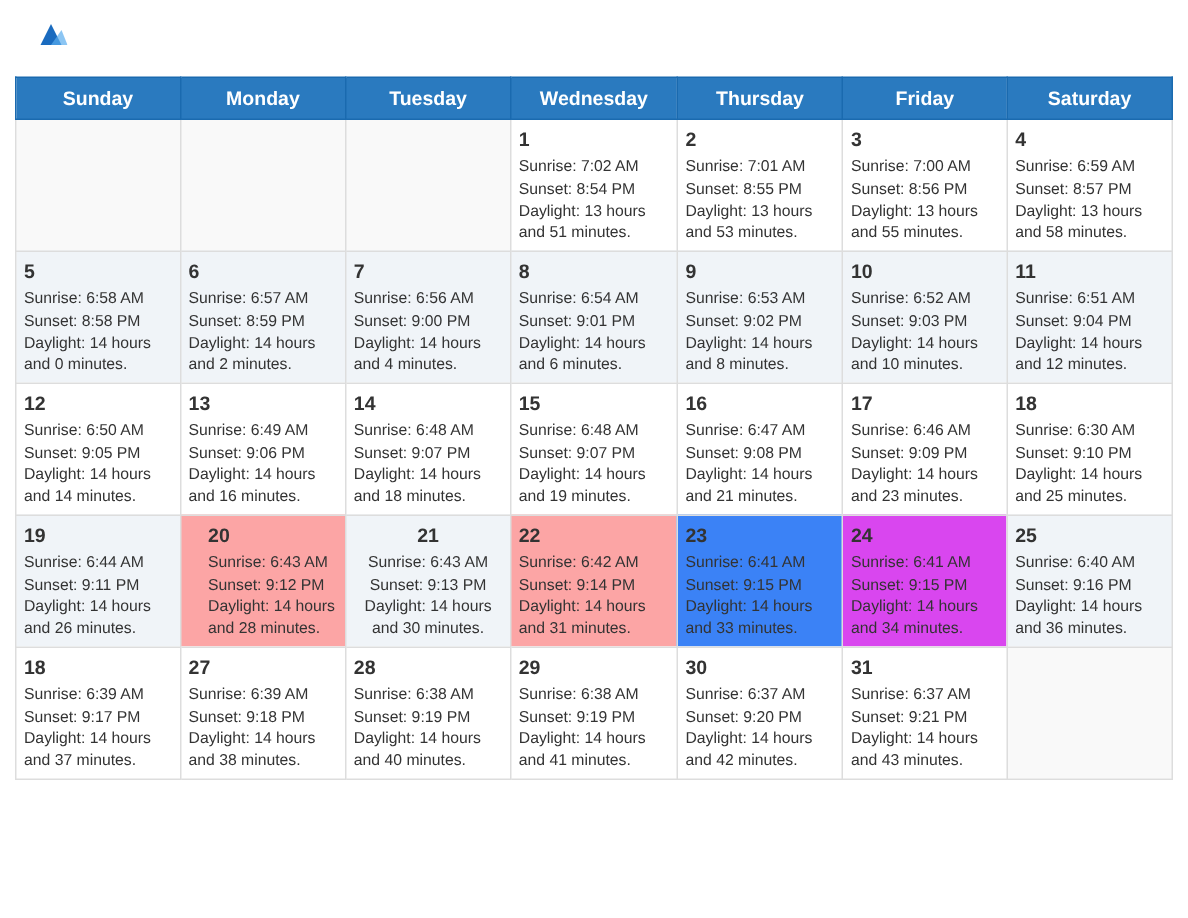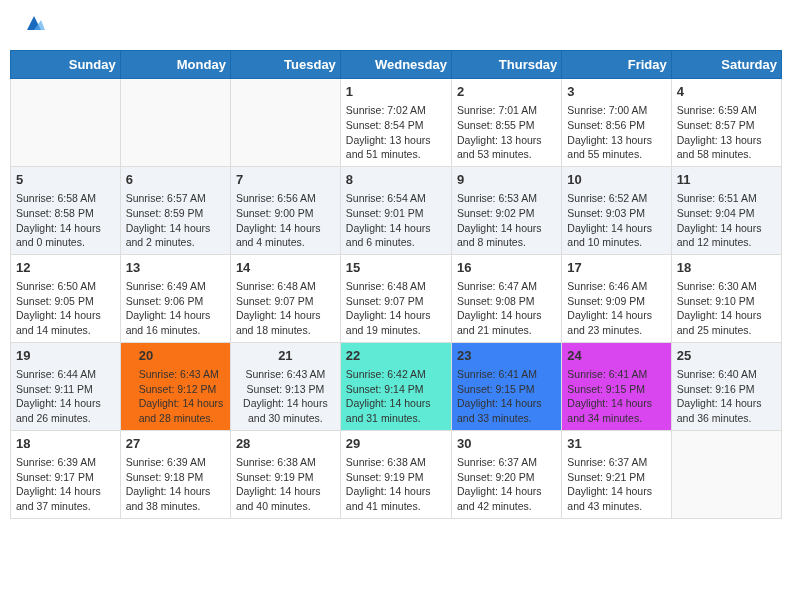--- a/index.html
+++ b/index.html
@@ -44,21 +44,21 @@
       width: 100%;
       border-collapse: collapse;
       border: 1px solid #ccc;
     }
     .calendar th {
       background-color: #2a7abf;
       color: #fff;
       font-size: 13px;
       font-weight: bold;
       padding: 6px 4px;
-      text-align: right;
+      text-align: center;
       border: 1px solid #1a6aaf;
     }
     .calendar td {
       vertical-align: top;
       border: 1px solid #ddd;
       padding: 4px 5px;
       width: 113px;
       min-height: 80px;
       background: #fff;
       font-size: 10.5px;
@@ -138,23 +138,23 @@
         <td><span class="day-num">12</span><span>Sunrise: 6:50 AM</span><br><span>Sunset: 9:05 PM</span><br><span>Daylight: 14 hours and 14 minutes.</span></td>
         <td><span class="day-num">13</span><span>Sunrise: 6:49 AM</span><br><span>Sunset: 9:06 PM</span><br><span>Daylight: 14 hours and 16 minutes.</span></td>
         <td><span class="day-num">14</span><span>Sunrise: 6:48 AM</span><br><span>Sunset: 9:07 PM</span><br><span>Daylight: 14 hours and 18 minutes.</span></td>
         <td><span class="day-num">15</span><span>Sunrise: 6:48 AM</span><br><span>Sunset: 9:07 PM</span><br><span>Daylight: 14 hours and 19 minutes.</span></td>
         <td><span class="day-num">16</span><span>Sunrise: 6:47 AM</span><br><span>Sunset: 9:08 PM</span><br><span>Daylight: 14 hours and 21 minutes.</span></td>
         <td><span class="day-num">17</span><span>Sunrise: 6:46 AM</span><br><span>Sunset: 9:09 PM</span><br><span>Daylight: 14 hours and 23 minutes.</span></td>
         <td><span class="day-num">18</span><span>Sunrise: 6:30 AM</span><br><span>Sunset: 9:10 PM</span><br><span>Daylight: 14 hours and 25 minutes.</span></td>
       </tr>
       <tr>
         <td style="background: rgb(240, 244, 248);"><span class="day-num">19</span><span>Sunrise: 6:44 AM</span><br><span>Sunset: 9:11 PM</span><br><span>Daylight: 14 hours and 26 minutes.</span></td>
-        <td style="background: #f97316; padding-left: 18px;"><span class="day-num">20</span><span>Sunrise: 6:43 AM</span><br><span>Sunset: 9:12 PM</span><br><span>Daylight: 14 hours and 28 minutes.</span></td>
+        <td style="background: #fca5a5; padding-left: 18px;"><span class="day-num">20</span><span>Sunrise: 6:43 AM</span><br><span>Sunset: 9:12 PM</span><br><span>Daylight: 14 hours and 28 minutes.</span></td>
         <td style="background: rgb(240, 244, 248); text-align: center;"><span class="day-num">21</span><span>Sunrise: 6:43 AM</span><br><span>Sunset: 9:13 PM</span><br><span>Daylight: 14 hours and 30 minutes.</span></td>
-        <td style="background: #5eead4; margin-top: 48px;"><span class="day-num">22</span><span>Sunrise: 6:42 AM</span><br><span>Sunset: 9:14 PM</span><br><span>Daylight: 14 hours and 31 minutes.</span></td>
+        <td style="background: #fca5a5; margin-top: 48px;"><span class="day-num">22</span><span>Sunrise: 6:42 AM</span><br><span>Sunset: 9:14 PM</span><br><span>Daylight: 14 hours and 31 minutes.</span></td>
         <td style="background: #3b82f6;"><span class="day-num">23</span><span>Sunrise: 6:41 AM</span><br><span>Sunset: 9:15 PM</span><br><span>Daylight: 14 hours and 33 minutes.</span></td>
         <td style="background: #d946ef; margin-left: 17px;"><span class="day-num">24</span><span>Sunrise: 6:41 AM</span><br><span>Sunset: 9:15 PM</span><br><span>Daylight: 14 hours and 34 minutes.</span></td>
         <td style="background: rgb(240, 244, 248);"><span class="day-num">25</span><span>Sunrise: 6:40 AM</span><br><span>Sunset: 9:16 PM</span><br><span>Daylight: 14 hours and 36 minutes.</span></td>
       </tr>
       <tr>
         <td><span class="day-num">18</span><span>Sunrise: 6:39 AM</span><br><span>Sunset: 9:17 PM</span><br><span>Daylight: 14 hours and 37 minutes.</span></td>
         <td><span class="day-num">27</span><span>Sunrise: 6:39 AM</span><br><span>Sunset: 9:18 PM</span><br><span>Daylight: 14 hours and 38 minutes.</span></td>
         <td><span class="day-num">28</span><span>Sunrise: 6:38 AM</span><br><span>Sunset: 9:19 PM</span><br><span>Daylight: 14 hours and 40 minutes.</span></td>
         <td><span class="day-num">29</span><span>Sunrise: 6:38 AM</span><br><span>Sunset: 9:19 PM</span><br><span>Daylight: 14 hours and 41 minutes.</span></td>
         <td><span class="day-num">30</span><span>Sunrise: 6:37 AM</span><br><span>Sunset: 9:20 PM</span><br><span>Daylight: 14 hours and 42 minutes.</span></td>

